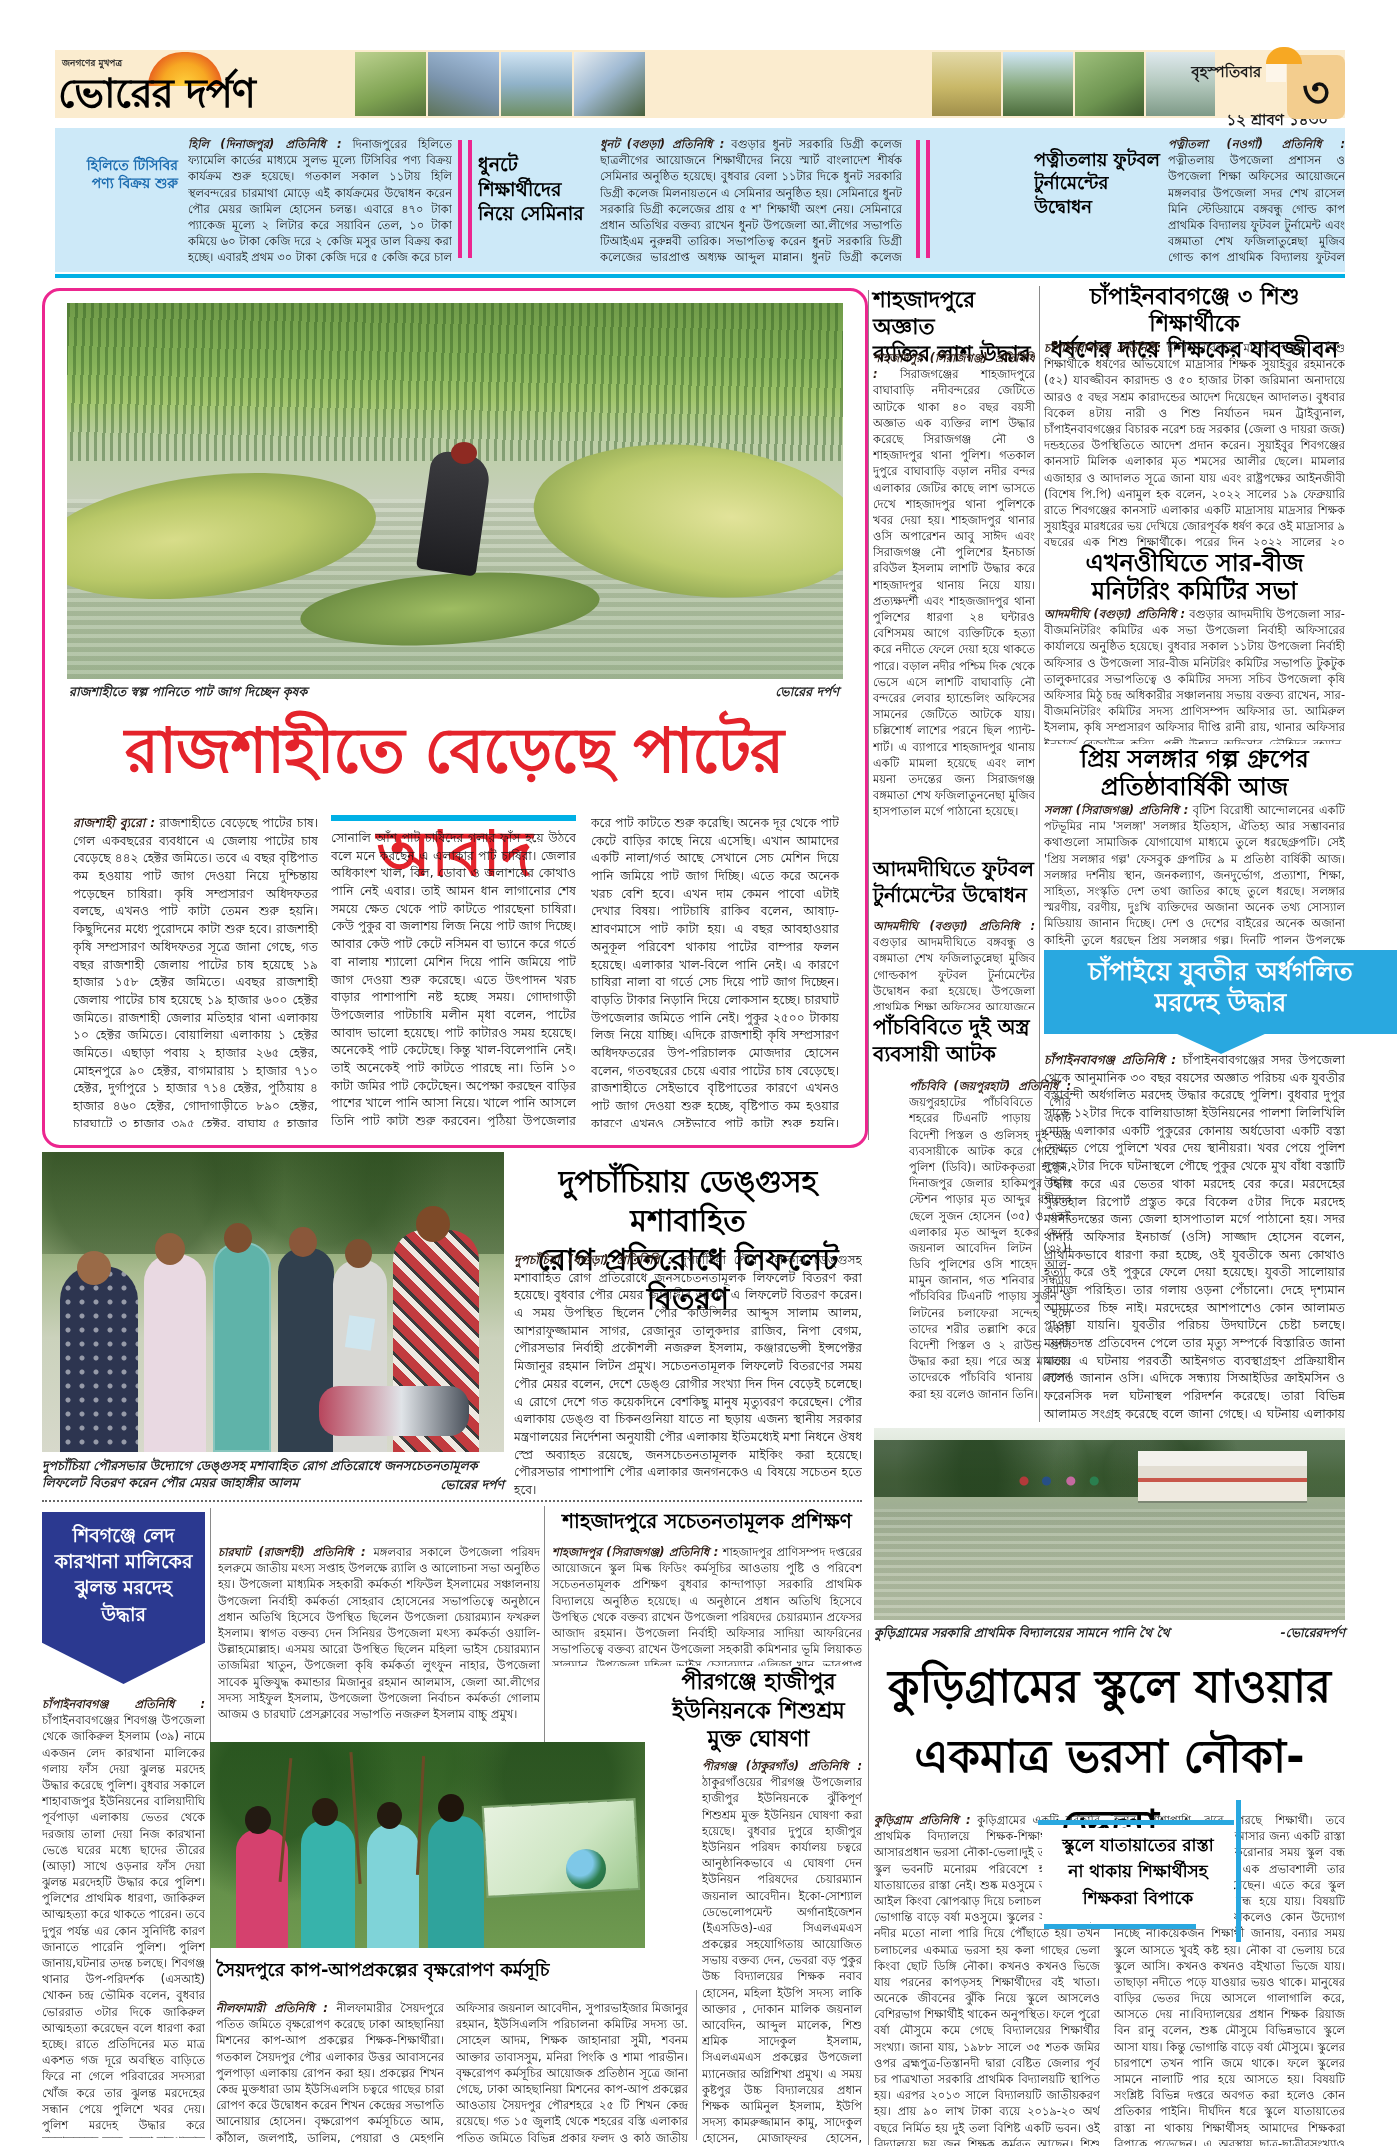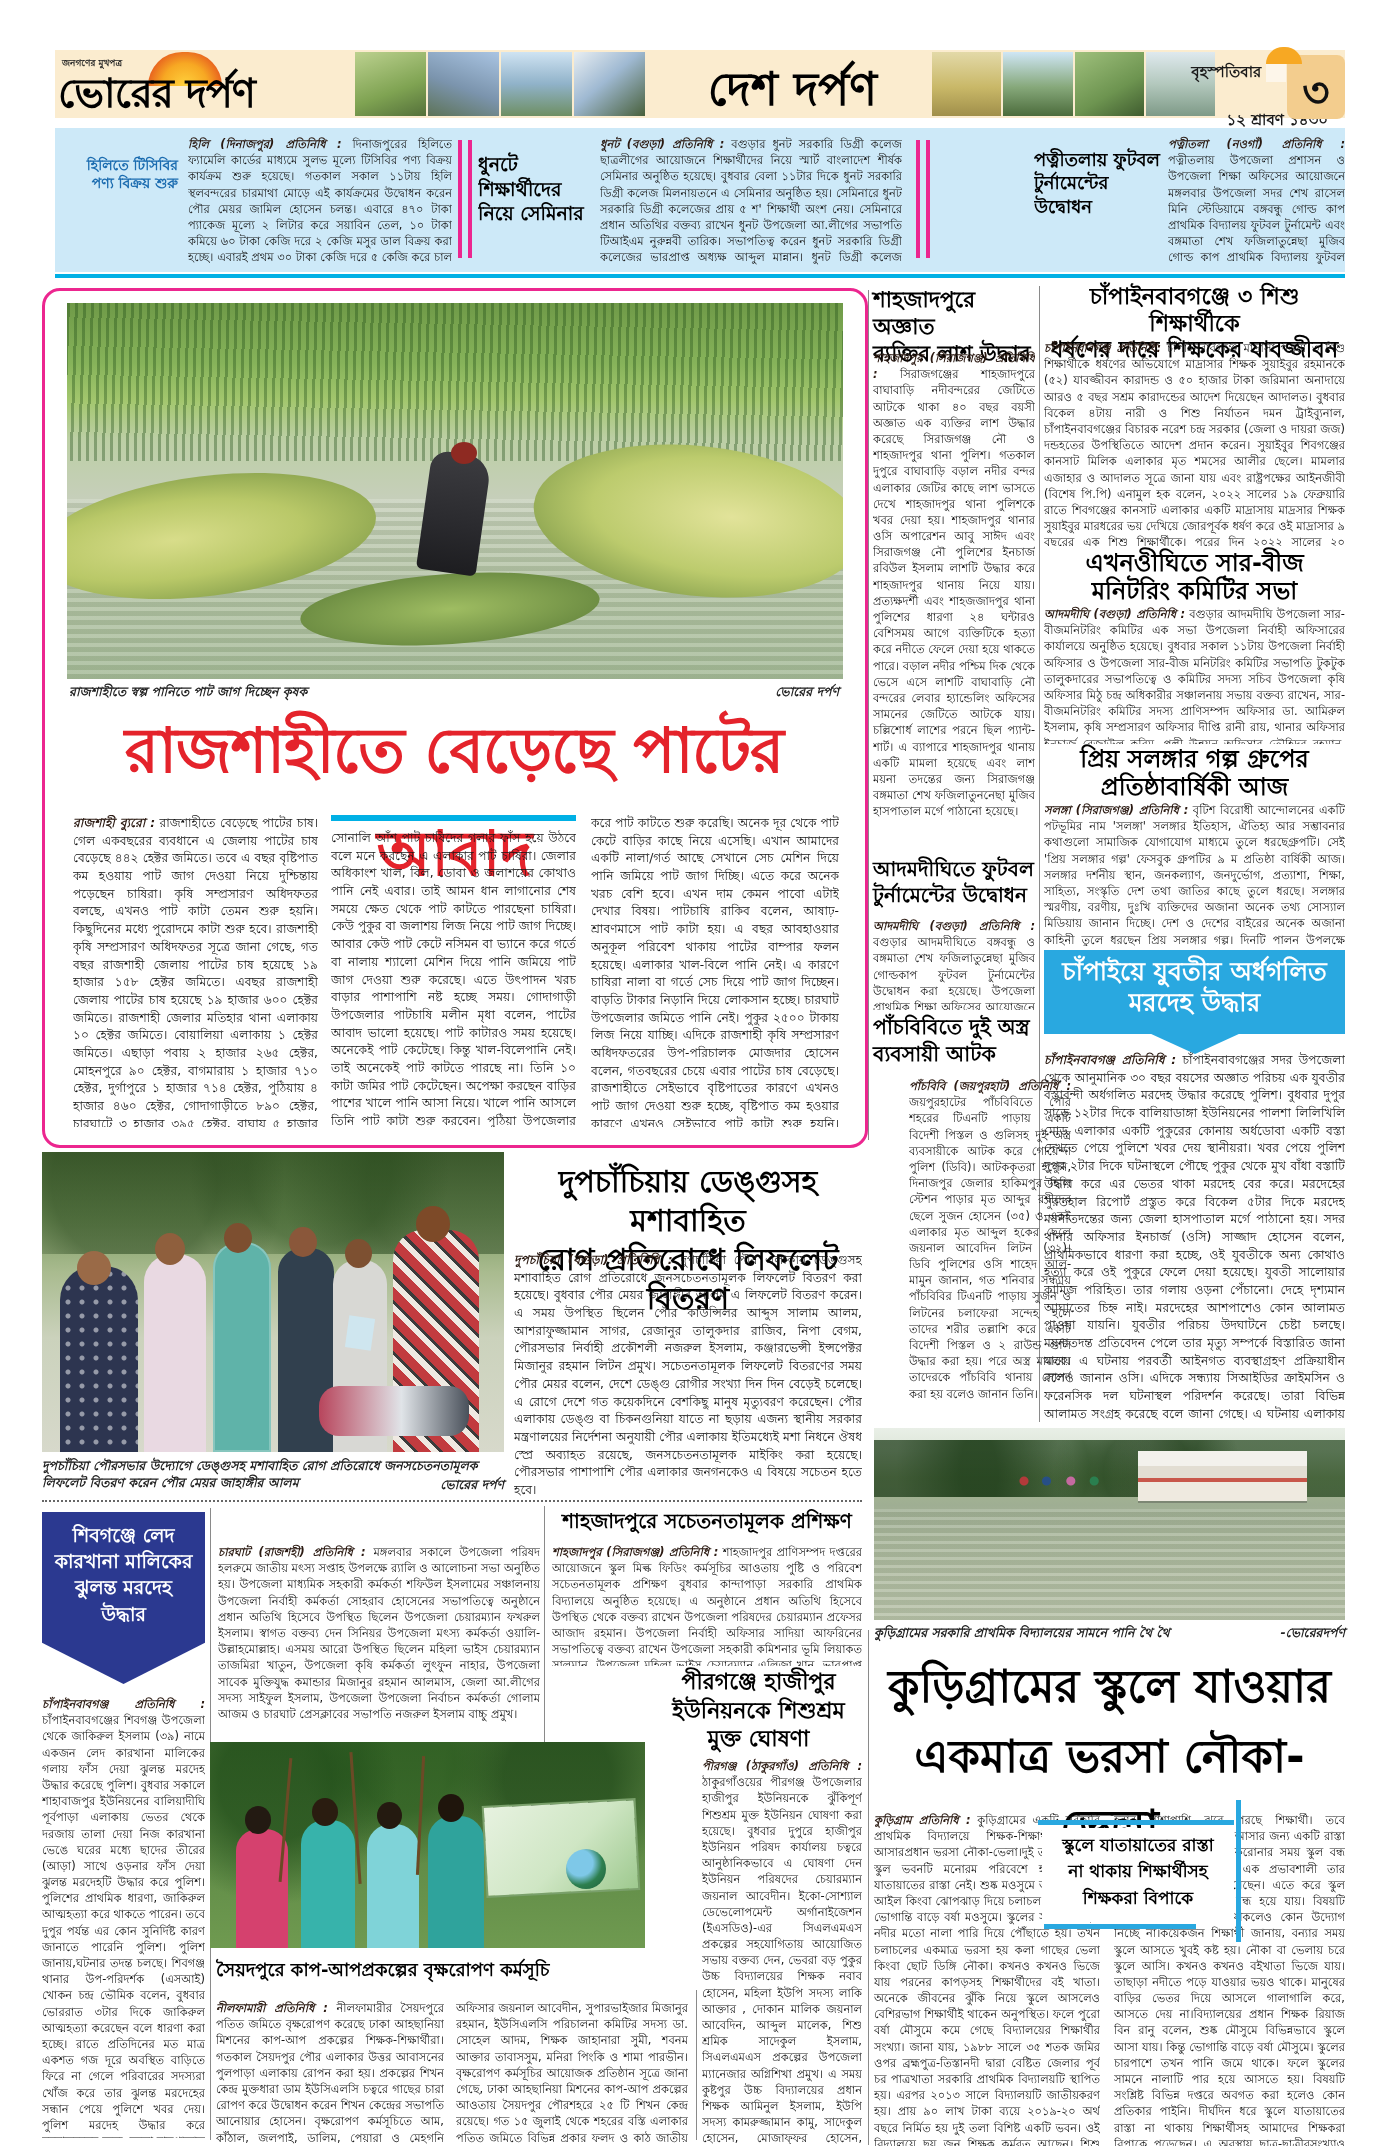--- a/index.html
+++ b/index.html
@@ -31,21 +31,20 @@
   <div class="abs" style="left:62px;top:56px;width:120px;font-size:9px;font-weight:bold;color:#222;">জনগণের মুখপত্র</div>
   <div class="abs" style="left:58px;top:62px;width:260px;font-size:40px;font-weight:bold;color:#000;letter-spacing:-1px;">ভোরের দর্পণ</div>
 
   <div class="abs photo" style="left:355px;top:52px;width:290px;height:64px;display:flex;gap:2px;">
     <div style="flex:1;background:linear-gradient(160deg,#bcd18f,#7fa352 60%,#54703a);"></div>
     <div style="flex:1;background:linear-gradient(200deg,#a9c4e2,#7b94ad 55%,#5d7357);"></div>
     <div style="flex:1;background:linear-gradient(180deg,#cfe3f2,#90b2c9 50%,#6e8f63);"></div>
     <div style="flex:1;background:linear-gradient(140deg,#e8eef2,#9fb9d2 45%,#48603b);"></div>
   </div>
 
-  <div class="abs center" style="left:655px;top:54px;width:275px;font-size:46px;font-weight:bold;color:#000;">দেশ দর্পণ</div>
 
   <div class="abs photo" style="left:932px;top:52px;width:283px;height:64px;display:flex;gap:2px;">
     <div style="flex:1;background:linear-gradient(180deg,#e3d9a8,#c9b868 55%,#a08f4a);"></div>
     <div style="flex:1;background:linear-gradient(180deg,#cfe6f5,#86a87a 55%,#4c6c3c);"></div>
     <div style="flex:1;background:linear-gradient(150deg,#9fc07c,#6d9450 60%,#3f5c2f);"></div>
     <div style="flex:1;background:linear-gradient(180deg,#dfe9ee,#b3c8bd 50%,#7e9a87);"></div>
   </div>
 
   <div class="abs" style="left:1150px;top:60px;width:178px;text-align:right;font-weight:bold;font-size:15px;line-height:1.6;color:#1a1a1a;">
     <div>বৃহস্পতিবার ২৭ জুলাই ২০২৩</div>
@@ -147,21 +146,21 @@
   <div class="abs" style="left:1044px;top:606px;width:301px;height:138px;overflow:hidden;">
     <p class="jtext-sm" style="margin:0;"><span class="byline">আদমদীঘি (বগুড়া) প্রতিনিধি :</span> <span>বগুড়ার আদমদীঘি উপজেলা সার-বীজমনিটরিং কমিটির এক সভা উপজেলা নির্বাহী অফিসারের কার্যালয়ে অনুষ্ঠিত হয়েছে। বুধবার সকাল ১১টায় উপজেলা নির্বাহী অফিসার ও উপজেলা সার-বীজ মনিটরিং কমিটির সভাপতি টুকটুক তালুকদারের সভাপতিত্বে ও কমিটির সদস্য সচিব উপজেলা কৃষি অফিসার মিঠু চন্দ্র অধিকারীর সঞ্চালনায় সভায় বক্তব্য রাখেন, সার-বীজমনিটরিং কমিটির সদস্য প্রাণিসম্পদ অফিসার ডা. আমিরুল ইসলাম, কৃষি সম্প্রসারণ অফিসার দীপ্তি রানী রায়, থানার অফিসার ইনচার্জ রেজাউল করিম, পল্লী উন্নয়ন অফিসার তৌহিদুর রহমান, সমবায় অফিসার আব্দুস সালাম, ইউপি চেয়ারম্যান আব্দুল হক আবু, গোলাম মোস্তফা, নাহিদ সুলতানা তৃপ্তি, সার ডিলার আব্দুল মজিদ, রফিকুল ইসলাম, উপজেলা সার-বীজমনিটরিং কমিটির সদস্য মিহির কুমার সরকার, জালাল উদ্দীন শেখ প্রমুখ।</span></p>
   </div>
 
   <div class="abs hl center" style="left:1044px;top:746px;width:301px;font-size:24px;line-height:1.15;">প্রিয় সলঙ্গার গল্প গ্রুপের
 প্রতিষ্ঠাবার্ষিকী আজ</div>
   <div class="abs" style="left:1044px;top:802px;width:301px;height:144px;overflow:hidden;">
     <p class="jtext-sm" style="margin:0;"><span class="byline">সলঙ্গা (সিরাজগঞ্জ) প্রতিনিধি :</span> <span>বৃটিশ বিরোধী আন্দোলনের একটি পটভূমির নাম 'সলঙ্গা' সলঙ্গার ইতিহাস, ঐতিহ্য আর সম্ভাবনার কথাগুলো সামাজিক যোগাযোগ মাধ্যমে তুলে ধরছেগ্রুপটি। সেই 'প্রিয় সলঙ্গার গল্প' ফেসবুক গ্রুপটির ৯ ম প্রতিষ্ঠা বার্ষিকী আজ। সলঙ্গার দর্শনীয় স্থান, জনকল্যাণ, জনদুর্ভোগ, প্রত্যাশা, শিক্ষা, সাহিত্য, সংস্কৃতি দেশ তথা জাতির কাছে তুলে ধরছে। সলঙ্গার স্মরণীয়, বরণীয়, দুঃখি ব্যক্তিদের অজানা অনেক তথ্য সোস্যাল মিডিয়ায় জানান দিচ্ছে। দেশ ও দেশের বাইরের অনেক অজানা কাহিনী তুলে ধরছেন প্রিয় সলঙ্গার গল্প। দিনটি পালন উপলক্ষে আলোচনা সভা, কেক কর্তন, র‍্যালী, খাবার বিতরণসহ বিভিন্ন কর্মসূচি গ্রহণ করা হয়েছে। উল্লেখ্য, ২০১৪ সালের ২৭ জুলাই এই দিনে 'প্রিয় সলঙ্গার গল্প' নামে ফেসবুক পেইজটি ওপেন করা হয়।</span></p>
   </div>
 
-  <div class="abs banner-arrow" style="left:1044px;top:950px;width:301px;height:84px;background:#29a8e0;">
+  <div class="abs banner-arrow" style="left:1044px;top:950px;width:353px;height:84px;background:#29a8e0;">
     <div class="hl center" style="color:#fff;font-size:25px;line-height:1.25;padding-top:6px;">চাঁপাইয়ে যুবতীর অর্ধগলিত
 মরদেহ উদ্ধার</div>
   </div>
   <div class="abs" style="left:1044px;top:1052px;width:301px;height:368px;overflow:hidden;">
     <p class="jtext" style="margin:0;"><span class="byline">চাঁপাইনবাবগঞ্জ প্রতিনিধি :</span> <span>চাঁপাইনবাবগঞ্জের সদর উপজেলা থেকে আনুমানিক ৩০ বছর বয়সের অজ্ঞাত পরিচয় এক যুবতীর বস্তাবন্দী অর্ধগলিত মরদেহ উদ্ধার করেছে পুলিশ। বুধবার দুপুর সাড়ে ১২টার দিকে বালিয়াডাঙ্গা ইউনিয়নের পালশা লিলিখিলি মোড় এলাকার একটি পুকুরের কোনায় অর্ধডোবা একটি বস্তা দেখতে পেয়ে পুলিশে খবর দেয় স্থানীয়রা। খবর পেয়ে পুলিশ দুপুর ২টার দিকে ঘটনাস্থলে পৌছে পুকুর থেকে মুখ বাঁধা বস্তাটি উদ্ধার করে এর ভেতর থাকা মরদেহ বের করে। মরদেহের সুরতহাল রিপোর্ট প্রস্তুত করে বিকেল ৫টার দিকে মরদেহ ময়নাতদন্তের জন্য জেলা হাসপাতাল মর্গে পাঠানো হয়। সদর থানার অফিসার ইনচার্জ (ওসি) সাজ্জাদ হোসেন বলেন, প্রাথমিকভাবে ধারণা করা হচ্ছে, ওই যুবতীকে অন্য কোথাও হত্যা করে ওই পুকুরে ফেলে দেয়া হয়েছে। যুবতী সালোয়ার কামিজ পরিহিত। তার গলায় ওড়না পেঁচানো। দেহে দৃশ্যমান আঘাতের চিহ্ন নাই। মরদেহের আশপাশেও কোন আলামত পাওয়া যায়নি। যুবতীর পরিচয় উদঘাটনে চেষ্টা চলছে। ময়নাতদন্ত প্রতিবেদন পেলে তার মৃত্যু সম্পর্কে বিস্তারিত জানা যাবে। এ ঘটনায় পরবর্তী আইনগত ব্যবস্থাগ্রহণ প্রক্রিয়াধীন বলেও জানান ওসি। এদিকে সন্ধ্যায় সিআইডির ক্রাইমসিন ও ফরেনসিক দল ঘটনাস্থল পরিদর্শন করেছে। তারা বিভিন্ন আলামত সংগ্রহ করেছে বলে জানা গেছে। এ ঘটনায় এলাকায় চাঞ্চল্যের সৃষ্টি হয়েছে।</span></p>
   </div>
 
   <div class="photo abs" style="left:42px;top:1152px;width:462px;height:300px;background:linear-gradient(180deg,#54713f 0%,#7d9b63 22%,#a9bb8f 40%,#cbd2bc 62%,#d7d9cb 100%);">
     <div style="position:absolute;left:0;top:0;width:100%;height:34%;
          background:radial-gradient(circle at 20% 30%,rgba(30,60,20,.5) 0 22%,transparent 40%),radial-gradient(circle at 60% 20%,rgba(40,75,28,.5) 0 25%,transparent 45%),radial-gradient(circle at 88% 35%,rgba(30,60,22,.45) 0 20%,transparent 40%);"></div>

